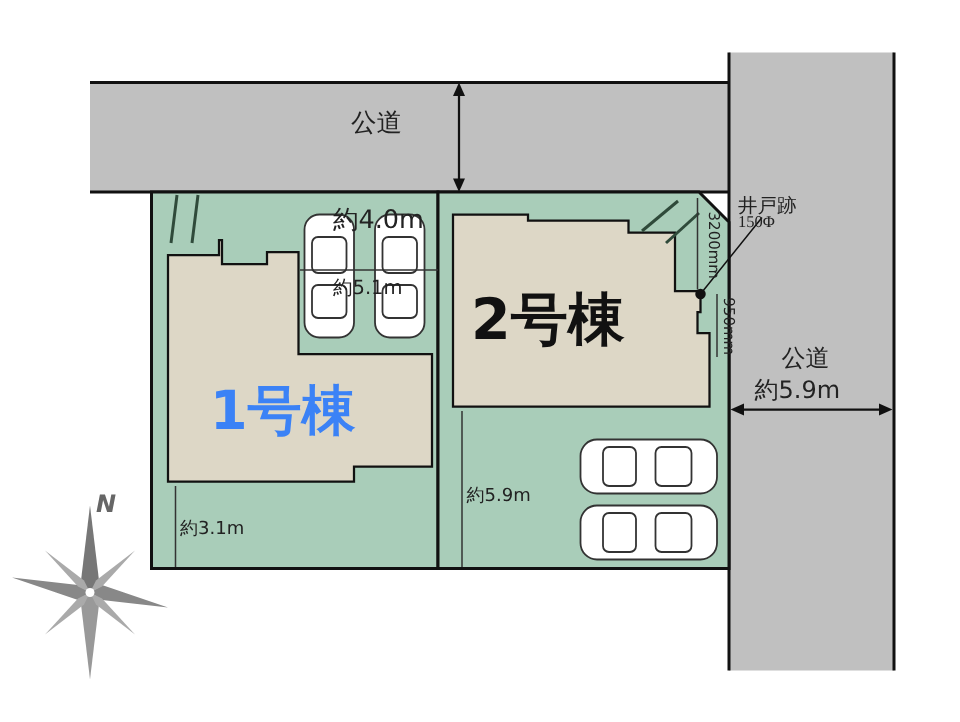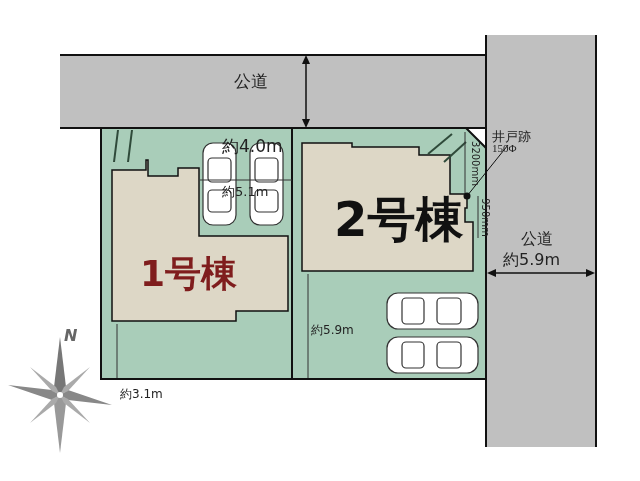--- a/index.html
+++ b/index.html
@@ -88,25 +88,25 @@
     <circle r="3" fill="#fff"></circle>
   </g>
 </svg>
 
 <div class="lbl" style="left:234px;top:70px;font-size:17px;">公道</div>
 <div class="lbl" style="left:222px;top:92px;font-size:17px;margin-top:43px;">約4.0m</div>
 
 <div class="lbl" style="left:521px;top:229px;font-size:16px;">公道</div>
 <div class="lbl" style="left:503px;top:250px;font-size:16px;">約5.9m</div>
 
-<div class="lbl" style="left:140px;top:250px;font-size:36px;font-weight:bold;color:#7f1d1d;">1号棟</div>
-<div class="lbl" style="left:334px;top:188px;font-size:48px;font-weight:bold;color:#111;">2号棟</div>
+<div class="lbl" style="left:140px;top:250px;font-size:36px;font-weight:bold;color:#3b82f6;">1号棟</div>
+<div class="lbl" style="left:314px;top:188px;font-size:38px;font-weight:bold;color:#111;">2号棟</div>
 
 <div class="lbl" style="left:222px;top:183px;font-size:13px;">約5.1m</div>
-<div class="lbl" style="left:120px;top:344px;font-size:12px;margin-top:42px;">約3.1m</div>
+<div class="lbl" style="left:120px;top:344px;font-size:12px;">約3.1m</div>
 <div class="lbl" style="left:311px;top:322px;font-size:12px;">約5.9m</div>
 
 <div class="lbl" style="left:453px;top:158px;font-size:10px;transform:rotate(90deg);transform-origin:center;">3200mm</div>
 <div class="lbl" style="left:466px;top:212px;font-size:10px;transform:rotate(90deg);transform-origin:center;">950mm</div>
 
 <div class="lbl" style="left:492px;top:128px;font-size:13px;">井戸跡</div>
 <div class="lbl" style="left:492px;top:142px;font-size:11px;font-family:Liberation Serif, serif;">150Φ</div>
 
 <div class="lbl" style="left:64px;top:326px;font-size:16px;font-weight:bold;font-style:italic;color:#666;">N</div>
 

